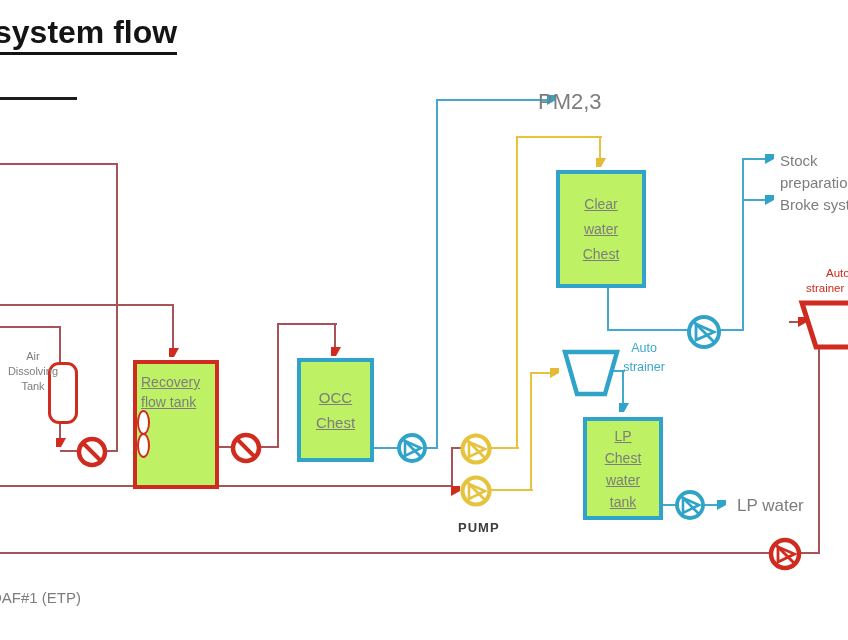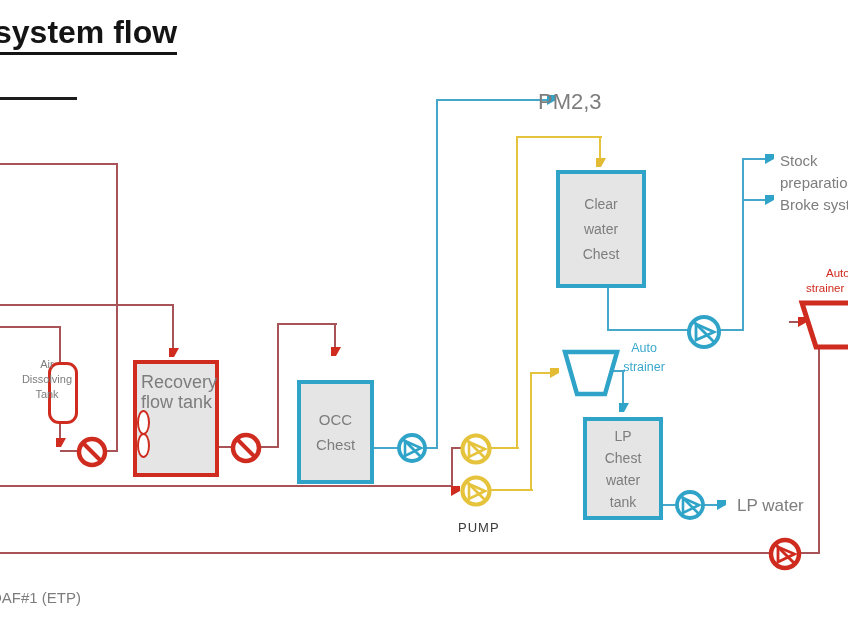--- a/index.html
+++ b/index.html
@@ -12,22 +12,22 @@
   .cyl{background:#45a7c9;}
   .yel{background:#e6c33c;}
   
   .ar,.ad{position:absolute;width:0;height:0;z-index:3;}
   .ar{border-top:5px solid transparent;border-bottom:5px solid transparent;border-left:9px solid;}
   .ad{border-left:5px solid transparent;border-right:5px solid transparent;border-top:9px solid;}
   .c-red{border-left-color:#cf2b1e;border-top-color:#cf2b1e;}
   .c-cy{border-left-color:#2fa3c8;border-top-color:#2fa3c8;}
   .c-ye{border-left-color:#e3bb35;border-top-color:#e3bb35;}
   
-  .box{position:absolute;background:#e5e5e5;z-index:4;display:flex;flex-direction:column;
-       align-items:center;justify-content:center;text-align:center;color:#7d7d7d;}
+  .box{position:absolute;background:#bef264;z-index:4;display:flex;flex-direction:column;
+       align-items:center;justify-content:center;text-align:center;color:#7d7d7d;text-decoration:underline;}
   .box-red{border:4px solid #cf2b1e;}
   .box-cy{border:4px solid #2fa3c8;}
   .lbl{position:absolute;color:#7d7d7d;z-index:5;white-space:nowrap;}
   .pump{position:absolute;z-index:4;}
   .ell{position:absolute;z-index:5;border:2.5px solid #cf2b1e;border-radius:50%;background:#fff;}
   #title{position:absolute;left:-6px;top:14px;z-index:5;color:#141414;font-size:32px;
          font-weight:700;border-bottom:3.5px solid #141414;padding-bottom:1px;}
 </style>
 </head>
 <body>
@@ -82,34 +82,34 @@
   <div class="ad c-cy" style="left:619px;top:403px;"></div>
   <div class="ad c-ye" style="left:596px;top:158px;"></div>
   <div class="ar c-ye" style="left:550px;top:368px;"></div>
   <div class="ad c-red" style="left:169px;top:348px;"></div>
   <div class="ad c-red" style="left:331px;top:347px;"></div>
   <div class="ad c-red" style="left:56px;top:438px;"></div>
   <div class="ar c-red" style="left:451px;top:486px;"></div>
   <div class="ar c-red" style="left:798px;top:317px;"></div>
 
   <div class="abs" style="left:48px;top:362px;width:24px;height:56px;border:3px solid #cf2b1e;border-radius:11px;background:#fff;z-index:4;"></div>
-  <div class="lbl" style="left:14px;top:349px;width:66px;font-size:11px;line-height:15px;text-align:center;white-space:normal;margin-top:8px;">
+  <div class="lbl" style="left:0;top:349px;width:66px;font-size:11px;line-height:15px;text-align:center;white-space:normal;">
     <div>Air</div>
     <div>Dissolving</div>
     <div>Tank</div>
   </div>
 
-  <div class="box box-red" style="left:133px;top:360px;width:74px;height:97px;justify-content:flex-start;align-items:flex-start;padding:8px 0 4px 4px;font-size:18px;line-height:20px;text-align:left;">
+  <div class="box box-red" style="left:133px;top:360px;width:74px;height:97px;justify-content:flex-start;align-items:flex-start;padding:8px 0 16px 4px;font-size:14px;line-height:20px;text-align:left;">
     <div>Recovery</div>
     <div>flow tank</div>
   </div>
   <div class="ell" style="left:137px;top:410px;width:9px;height:21px;"></div>
   <div class="ell" style="left:137px;top:433px;width:9px;height:21px;"></div>
 
-  <div class="box box-cy" style="left:297px;top:358px;width:69px;height:96px;font-size:15px;line-height:25px;margin-top:22px;">
+  <div class="box box-cy" style="left:297px;top:358px;width:69px;height:96px;font-size:15px;line-height:25px;">
     <div>OCC</div>
     <div>Chest</div>
   </div>
 
   <div class="box box-cy" style="left:556px;top:170px;width:82px;height:110px;font-size:14px;line-height:25px;">
     <div>Clear</div>
     <div>water</div>
     <div>Chest</div>
   </div>
 
@@ -182,16 +182,16 @@
     <path d="M12 12 L28.5 19 L12 27 Z" fill="none" stroke="#cf2b1e" stroke-width="2.8"></path>
   </svg>
 
   <div class="lbl" style="left:538px;top:89px;font-size:22px;">PM2,3</div>
   <div class="lbl" style="left:780px;top:150px;font-size:15px;line-height:22px;">
     <div>Stock</div>
     <div>preparation</div>
     <div>Broke system</div>
   </div>
   <div class="lbl" style="left:737px;top:496px;font-size:17px;">LP water</div>
-  <div class="lbl" style="left:458px;top:520px;font-size:13px;color:#3c3c3c;font-weight:400;letter-spacing:1px;">PUMP</div>
+  <div class="lbl" style="left:458px;top:520px;font-size:13px;color:#3c3c3c;font-weight:700;letter-spacing:1px;">PUMP</div>
   <div class="lbl" style="left:-9px;top:589px;font-size:15px;">DAF#1 (ETP)</div>
 
 </div>
 
 </body></html>

